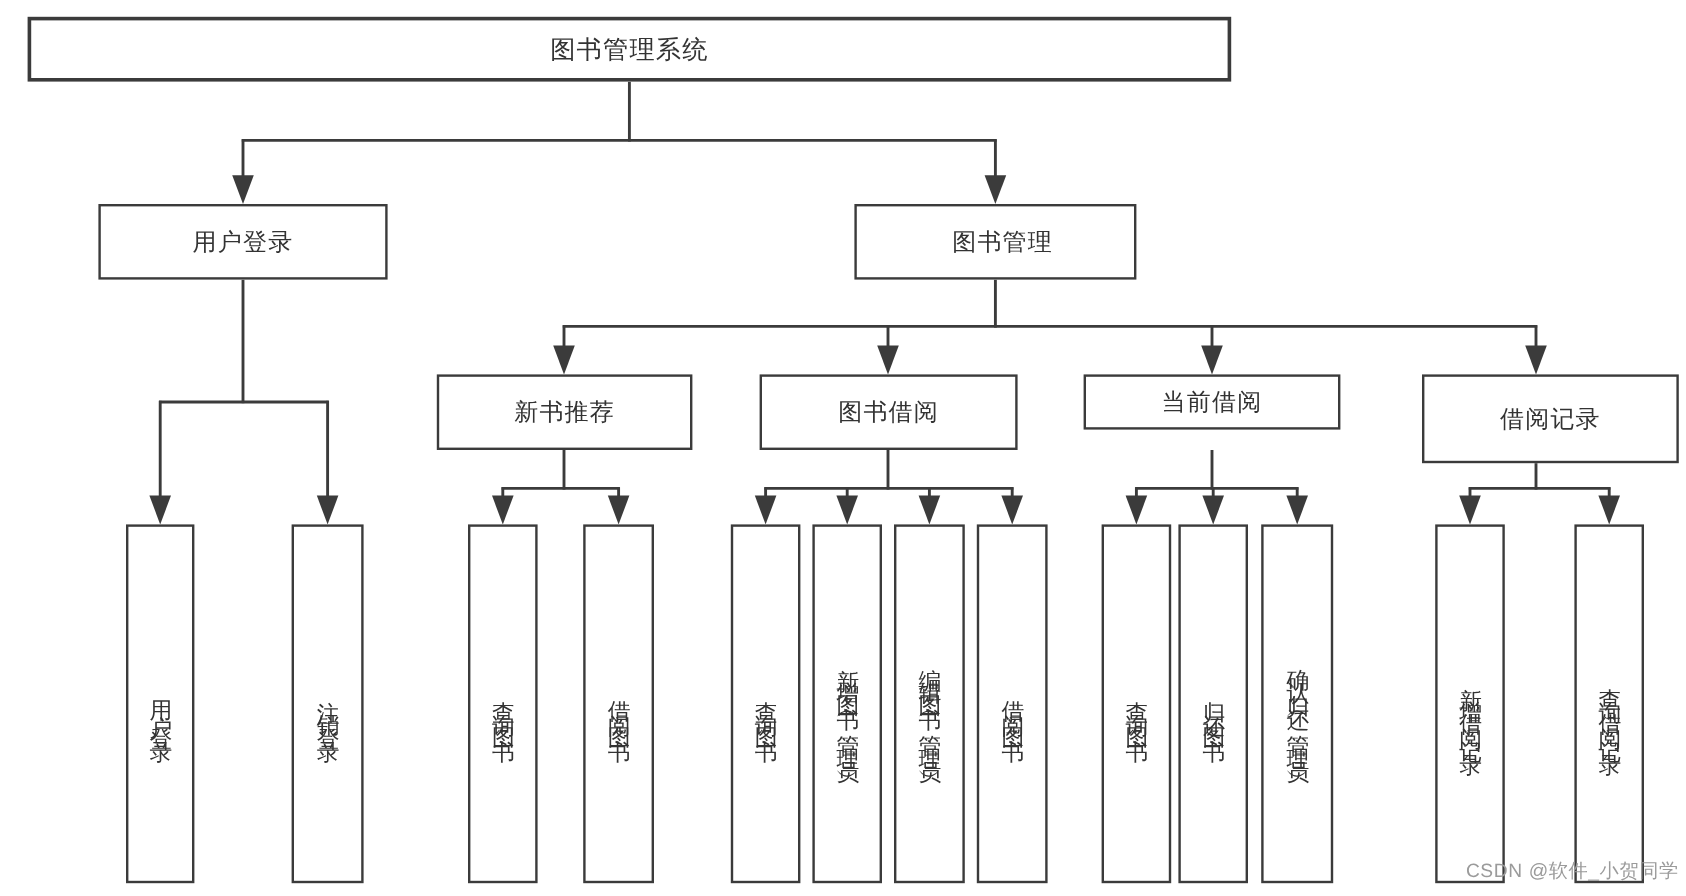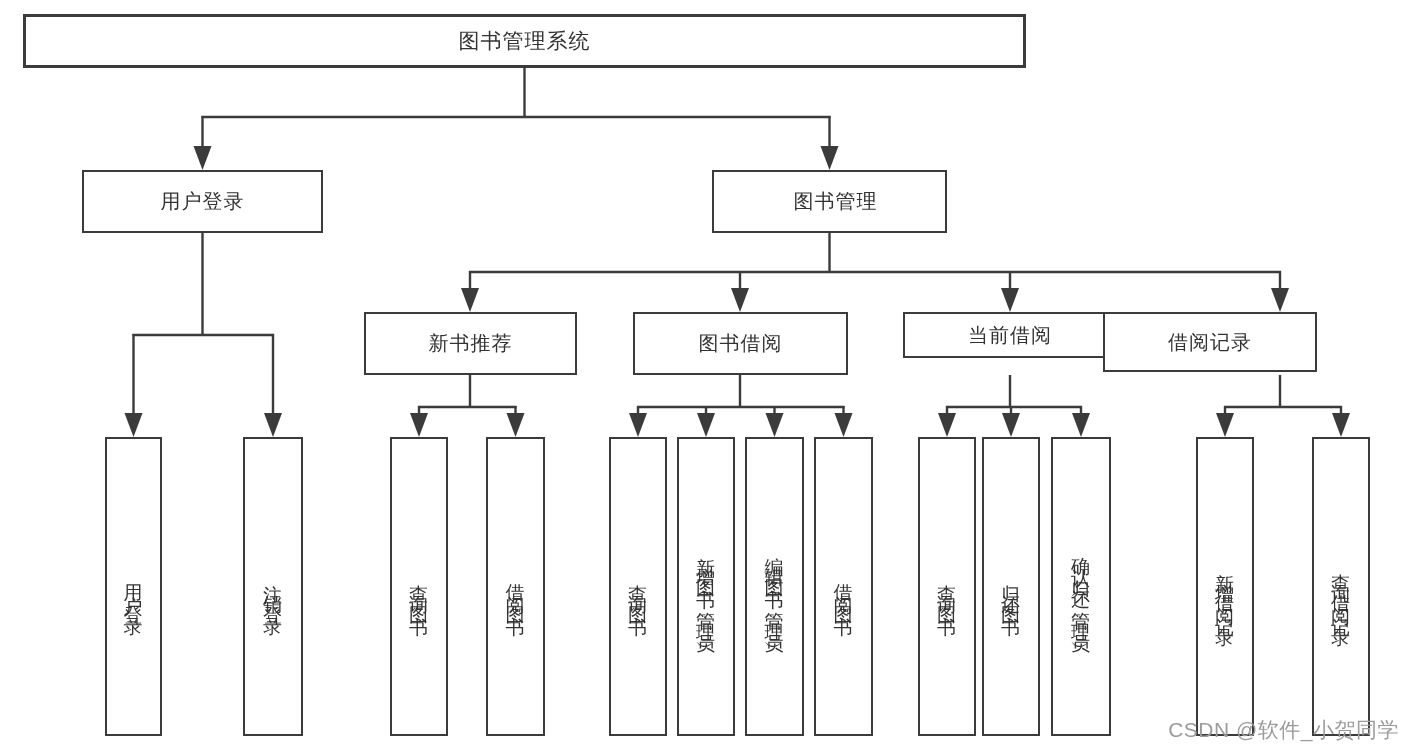--- a/index.html
+++ b/index.html
@@ -46,21 +46,21 @@
     font-size:19px;
     letter-spacing:11px;
     color:var(--text);
     line-height:1;
     margin-top:9px;
   }
   .watermark{
     position:absolute;
     right:6px;
     top:716px;
-    font-size:21px;
+    font-size:16px;
     color:var(--wm);
     z-index:3;
     letter-spacing:0.5px;
     white-space:nowrap;
   }
 </style>
 </head>
 <body>
 
 <div class="canvas">
@@ -154,21 +154,21 @@
 
   <div class="hbox" style="left:633px;top:312px;width:215px;height:63px;">
     <span>图书借阅</span>
   </div>
   <div class="hbox" style="left:364px;top:312px;width:213px;height:63px;">
     <span>新书推荐</span>
   </div>
   <div class="hbox" style="left:903px;top:312px;width:214px;height:46px;">
     <span>当前借阅</span>
   </div>
-  <div class="hbox" style="left:1103px;top:312px;width:214px;height:60px;">
+  <div class="hbox" style="left:1185px;top:312px;width:214px;height:74px;">
     <span>借阅记录</span>
   </div>
 
   <div class="vbox" style="left:105px;width:57px;">
     <span>用户登录</span>
   </div>
   <div class="vbox" style="left:243px;width:60px;">
     <span>注销登录</span>
   </div>
   <div class="vbox" style="left:390px;width:58px;">

